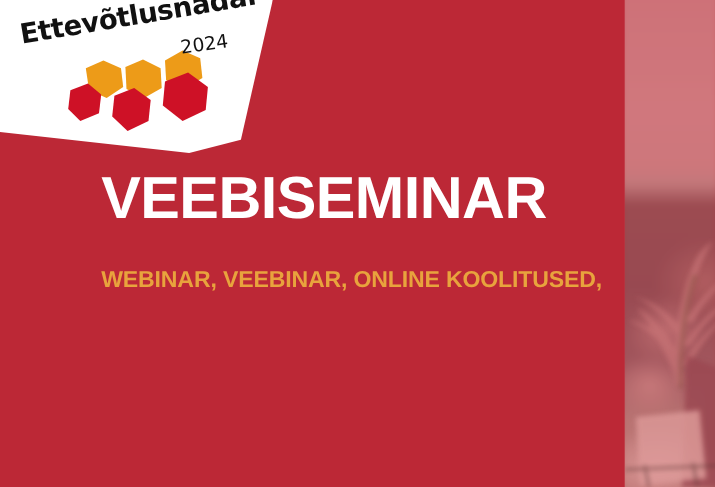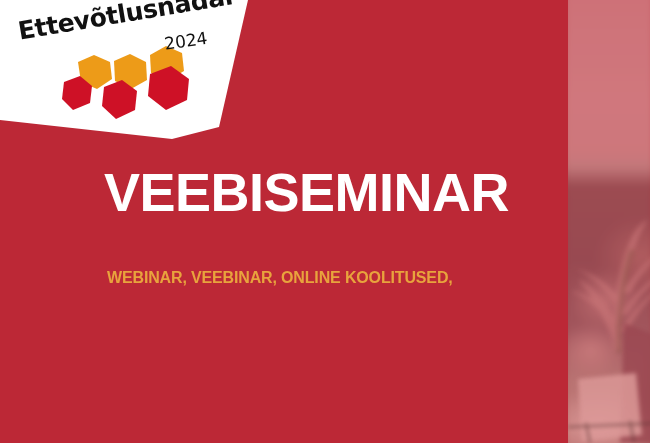--- a/index.html
+++ b/index.html
@@ -125,35 +125,35 @@
   }
 
   
   .headline {
     position: absolute;
     left: 92px;
     top: 153px;
     width: 470px;
   }
   .title {
-    margin: 12px;
+    margin: 0;
     font-family: "Liberation Sans", sans-serif;
     font-weight: 700;
     font-size: 54px;
     line-height: 1.0;
     letter-spacing: -0.5px;
     color: #ffffff;
     white-space: nowrap;
   }
   .subtitle {
-    margin: 15px;
+    margin: 0;
     padding-top: 33px;
     font-family: "Liberation Sans", sans-serif;
     font-weight: 700;
-    font-size: 16px;
+    font-size: 21px;
     line-height: 1.42;
     letter-spacing: -0.15px;
     color: #e8a33d;
     max-width: 478px;
   }
   .subtitle .ln { display: block; }
 </style>
 </head>
 <body>
 

